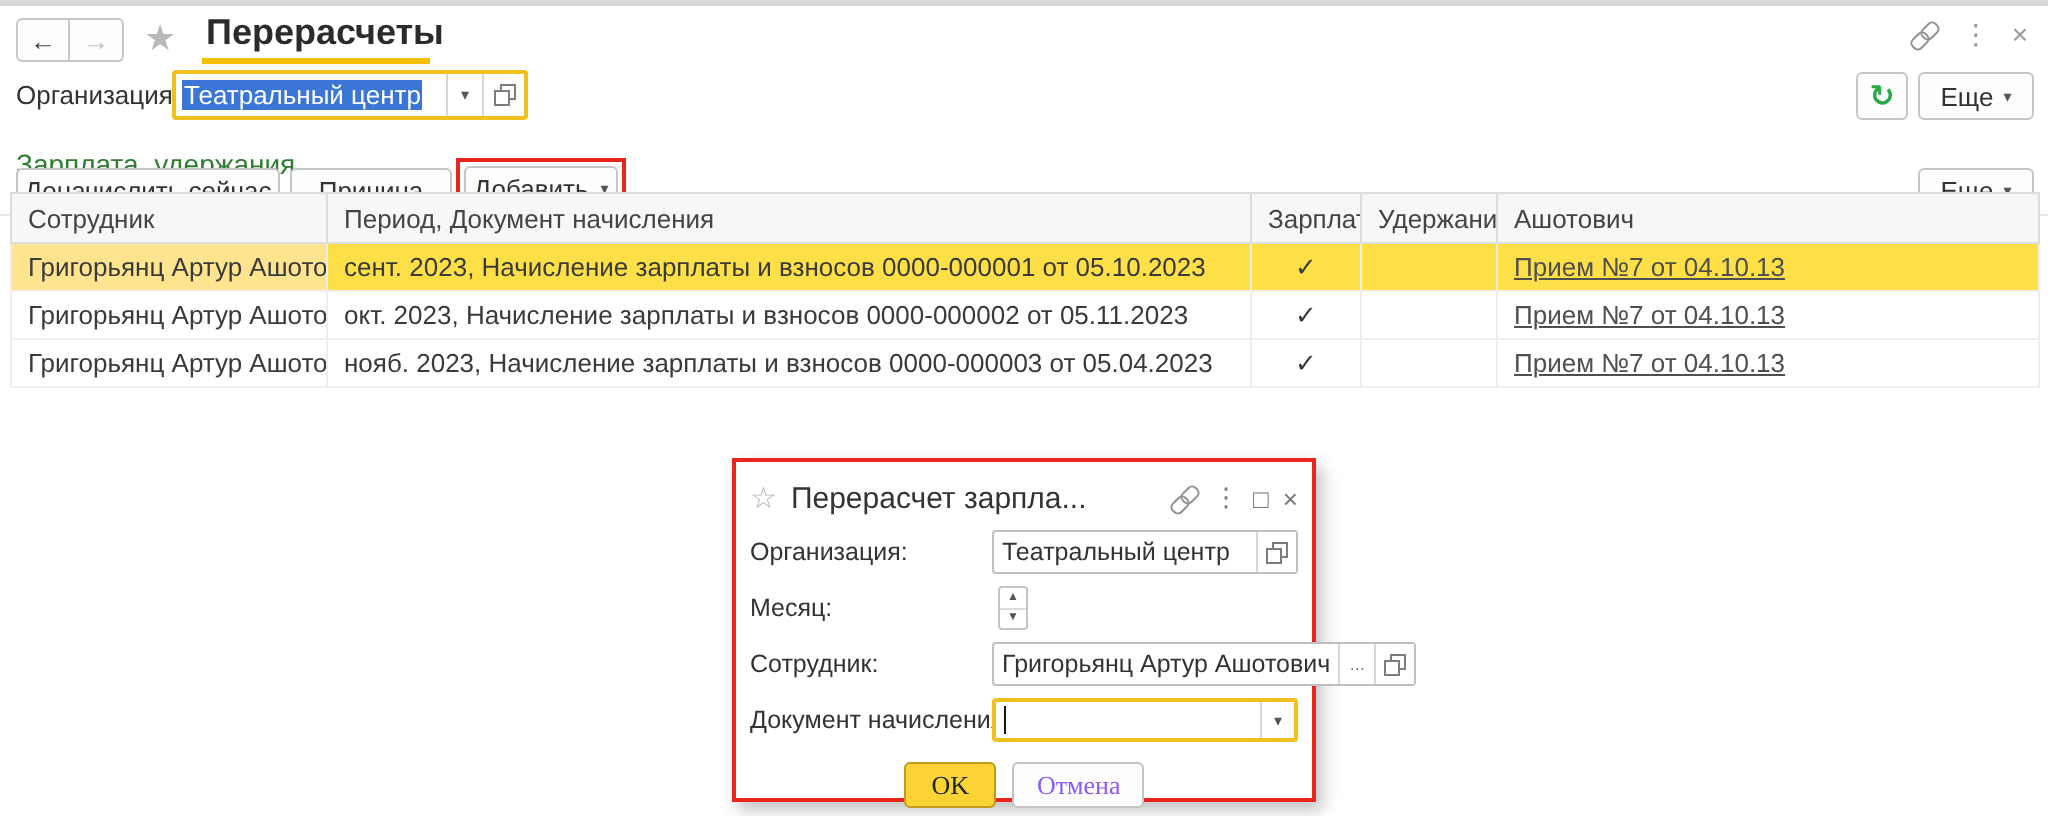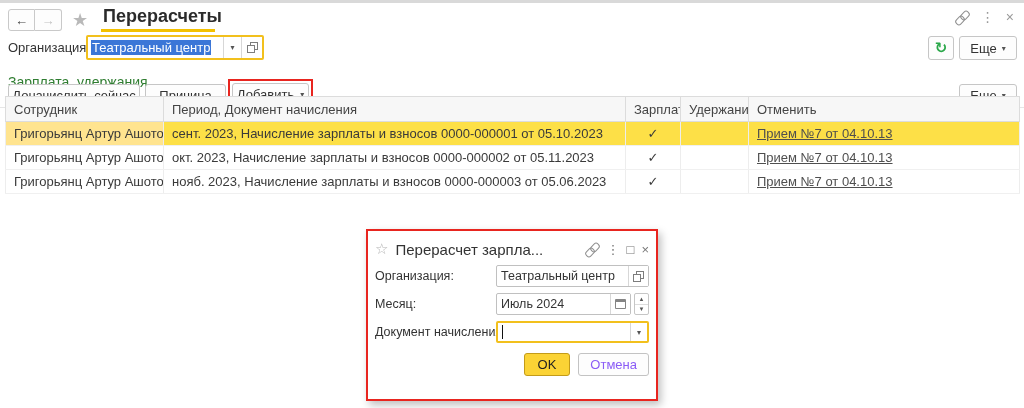--- a/index.html
+++ b/index.html
@@ -78,21 +78,21 @@
   .seg-ell { width:18px; font-size:11px; color:#666; }
   .seg-lnk { width:20px; }
   .seg-dd { width:17px; }
   .seg-cal { width:20px; }
   .cal-ico { display:inline-block; width:11px; height:10px; border:1px solid #858585; border-top:3px solid #858585; border-radius:1px; }
   .spin { flex:none; width:15px; height:22px; margin-left:3px; border:1px solid #c6c6c6; border-radius:2px; display:flex; flex-direction:column; background:#fff; }
   .spin span { flex:1; display:flex; align-items:center; justify-content:center; font-size:6px; color:#555; cursor:pointer; }
   .spin .up { border-bottom:1px solid #dcdcdc; }
   .fctrl.focused { border:2px solid #f2c01d; }
   .cursor-bar { display:inline-block; width:1px; height:14px; background:#111; }
-  .dlg-btns { display:flex; justify-content:flex-end; gap:8px; margin-top:7px; }
+  .dlg-btns { display:flex; justify-content:center; gap:8px; margin-top:7px;font-family:Liberation Serif, serif; }
   .ok-btn { background:#fbd335; border:1px solid #c39b1a; border-radius:3px; height:23px; padding:0 13px; font-size:13px; color:#222; cursor:pointer; font-family:inherit; }
   .cancel-btn { background:#fdfdfd; border:1px solid #c3c3c3; border-radius:3px; height:23px; padding:0 11px; font-size:13px; color:#8b5cf6; cursor:pointer; font-family:inherit; }
 </style>
 </head>
 <body>
 
 <div class="app">
   <div class="top-strip"></div>
 
   <div class="navgroup">
@@ -155,41 +155,41 @@
           <col style="width:55px">
           <col style="width:68px">
           <col style="width:271px">
         </colgroup>
       <thead>
         <tr>
           <th>Сотрудник</th>
           <th>Период, Документ начисления</th>
           <th>Зарплата</th>
           <th>Удержания</th>
-          <th>Отменить</th>
+          <th>Ашотович</th>
         </tr>
       </thead>
       <tbody>
         <tr class="sel">
           <td class="cur">Григорьянц Артур Ашотович</td>
           <td>сент. 2023, Начисление зарплаты и взносов 0000-000001 от 05.10.2023</td>
           <td class="c-check"><span>✓</span></td>
           <td></td>
           <td><span class="cell-link">Прием №7 от 04.10.13</span></td>
         </tr>
         <tr>
           <td>Григорьянц Артур Ашотович</td>
           <td>окт. 2023, Начисление зарплаты и взносов 0000-000002 от 05.11.2023</td>
           <td class="c-check"><span>✓</span></td>
           <td></td>
           <td><span class="cell-link">Прием №7 от 04.10.13</span></td>
         </tr>
         <tr>
           <td>Григорьянц Артур Ашотович</td>
-          <td>нояб. 2023, Начисление зарплаты и взносов 0000-000003 от 05.06.2023</td>
+          <td>нояб. 2023, Начисление зарплаты и взносов 0000-000003 от 05.04.2023</td>
           <td class="c-check"><span>✓</span></td>
           <td></td>
           <td><span class="cell-link">Прием №7 от 04.10.13</span></td>
         </tr>
       </tbody>
     </table>
   </div>
 
   <div class="dialog-annot">
     <div class="dlg">
@@ -207,32 +207,38 @@
         <div class="fctrl">
           <div class="val">Театральный центр</div>
           <div class="seg-btn seg-lnk">
               <span class="lnk-ico"></span>
             </div>
         </div>
       </div>
 
       <div class="dlg-row">
         <span class="flabel">Месяц:</span>
-        <div class="fctrl">
-          <div class="val">Июль 2024</div>
-          <div class="seg-btn seg-cal">
-              <span class="cal-ico"></span>
-            </div>
-        </div>
         <div class="spin">
           <span class="up">▲</span>
           <span class="dn">▼</span>
         </div>
       </div>
 
+      <div class="dlg-row">
+        <span class="flabel">Сотрудник:</span>
+        <div class="fctrl">
+          <div class="val">Григорьянц Артур Ашотович</div>
+          <div class="seg-btn seg-ell">
+              <span>…</span>
+            </div>
+          <div class="seg-btn seg-lnk">
+              <span class="lnk-ico"></span>
+            </div>
+        </div>
+      </div>
 
       <div class="dlg-row">
         <span class="flabel">Документ начисления:</span>
         <div class="fctrl focused">
           <div class="val">
               <span class="cursor-bar"></span>
               <span></span>
             </div>
           <div class="seg-btn seg-dd">
               <span>▾</span>

